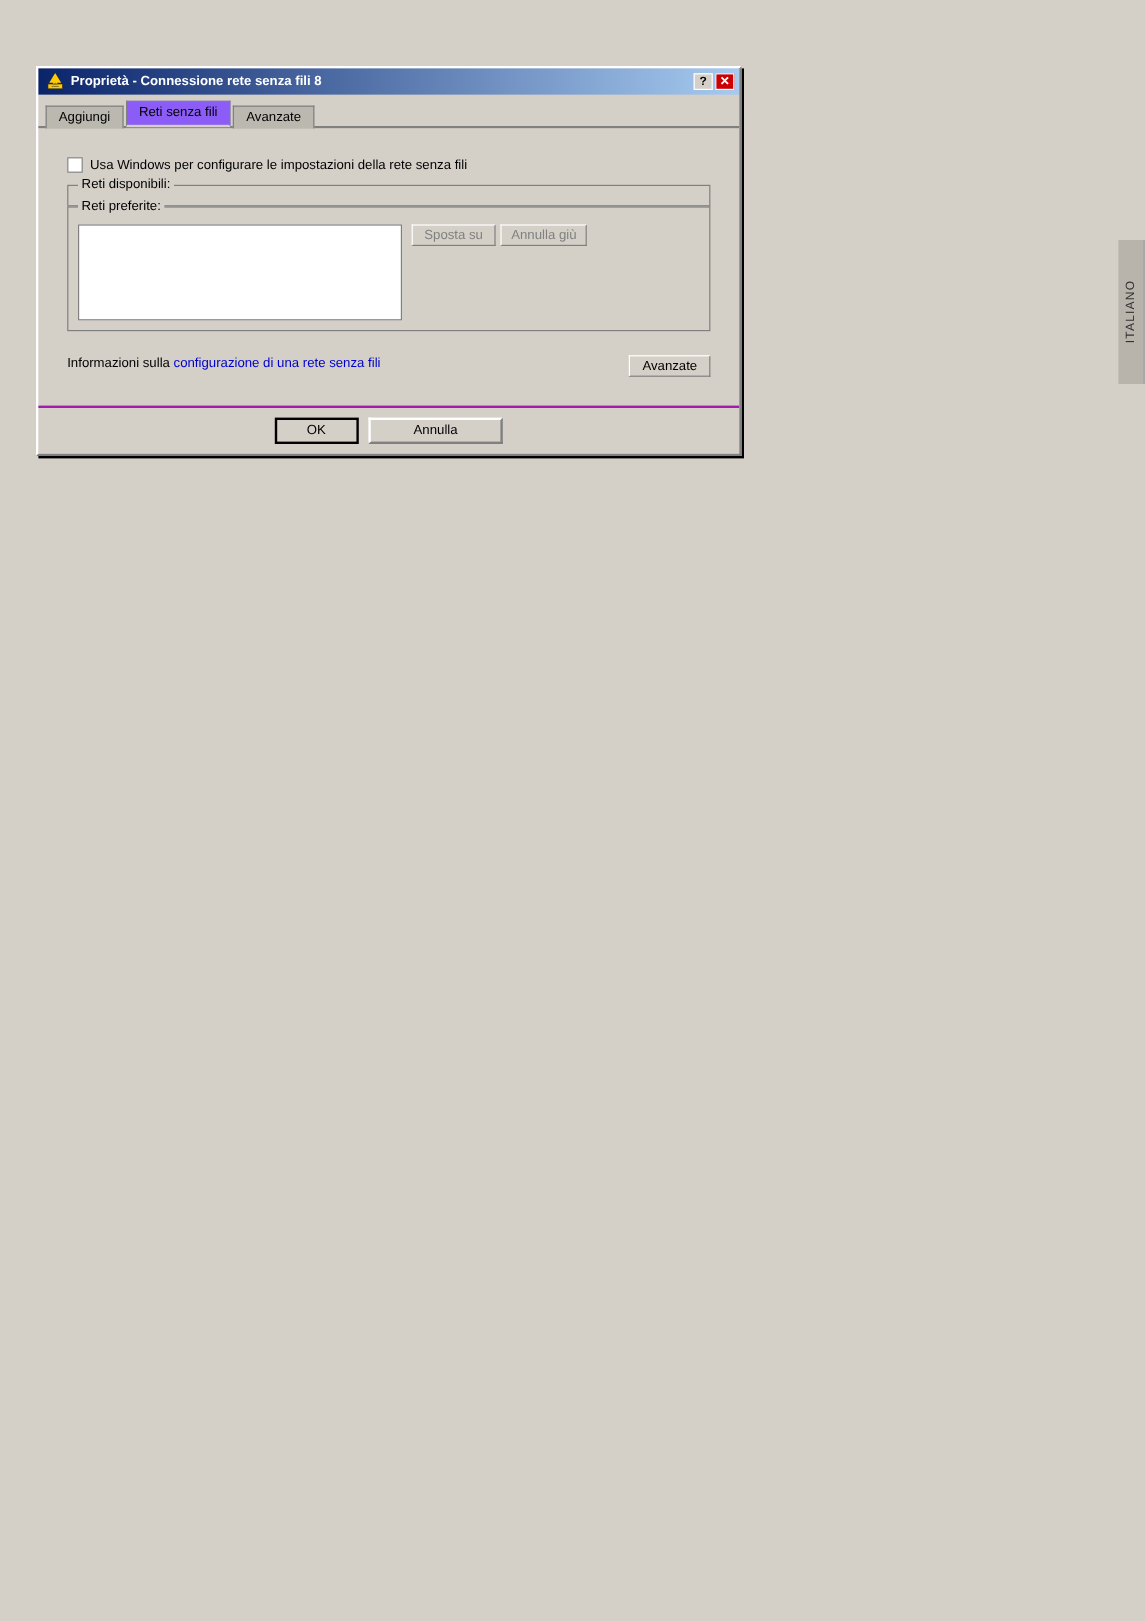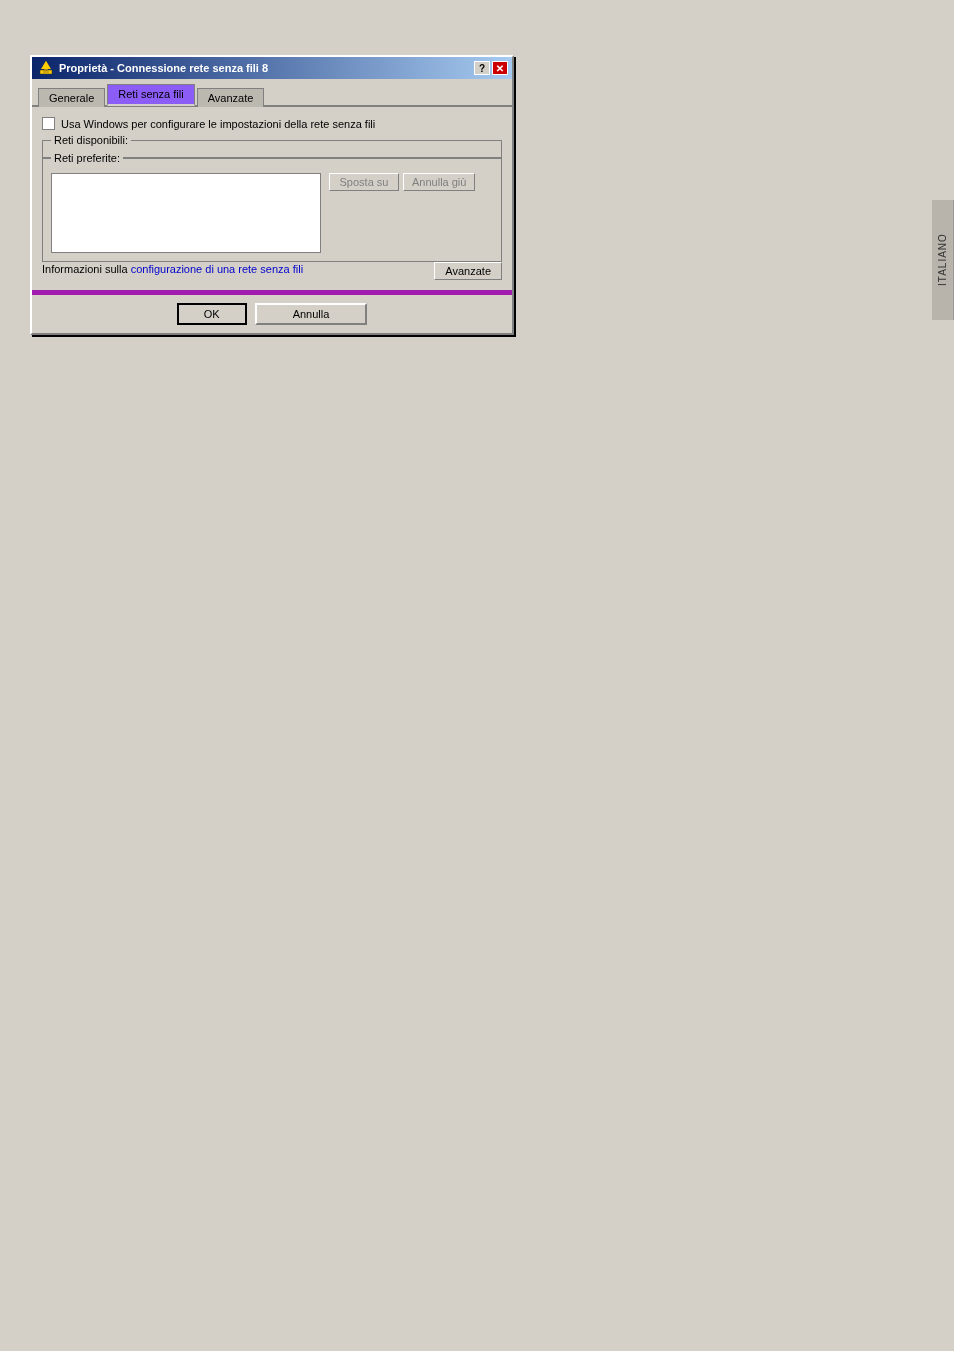--- a/index.html
+++ b/index.html
@@ -38,21 +38,21 @@
       color: #333;
       letter-spacing: 1px;
       border-left: 1px solid #999;
     }
 
     
     .dialog {
       position: absolute;
       top: 55px;
       left: 30px;
-      width: 484px;
+      width: 588px;
       background: #d4d0c8;
       border: 2px solid #fff;
       border-right-color: #808080;
       border-bottom-color: #808080;
       box-shadow: 2px 2px 0 #000, 1px 1px 0 #fff inset;
     }
 
     
     .title-bar {
       background: linear-gradient(to right, #0a246a, #a6caf0);
@@ -156,21 +156,21 @@
       padding-bottom: 4px;
     }
 
     .tab:not(.active) {
       background: #bbb8b0;
       top: 2px;
     }
 
     
     .dialog-content {
-      padding: 10px;
+      padding: 24px;
       background: #d4d0c8;
     }
 
     
     .checkbox-row {
       display: flex;
       align-items: center;
       gap: 6px;
       margin-bottom: 10px;
       font-size: 11px;
@@ -267,39 +267,39 @@
       display: flex;
       gap: 6px;
       margin-top: 8px;
     }
 
     
     .info-section {
       display: flex;
       align-items: flex-start;
       justify-content: space-between;
-      margin-top: 0;
+      margin-top: 20px;
     }
 
     .info-text {
       font-size: 11px;
       color: #000;
       flex: 1;
       margin-right: 10px;
       line-height: 1.4;
     }
 
     .info-text a {
       color: #0000cc;
     }
 
     
     .dialog-footer {
       background: #d4d0c8;
-      border-top: 5px solid #a21caf;
+      border-top: 2px solid #a21caf;
       padding: 8px;
       display: flex;
       justify-content: center;
       gap: 8px;
     }
 
     .footer-btn {
       min-width: 70px;
       padding: 3px 36px;
       background: #d4d0c8;
@@ -340,21 +340,21 @@
         <span>Proprietà - Connessione rete senza fili 8</span>
       </div>
       <div class="title-bar-buttons">
         <div class="title-btn help">?</div>
         <div class="title-btn close">✕</div>
       </div>
     </div>
 
     <div class="tab-bar">
       <div class="tab">
-        <span>Generale</span>
+        <span>Aggiungi</span>
       </div>
       <div class="tab active">
         <span>Reti senza fili</span>
       </div>
       <div class="tab">
         <span>Avanzate</span>
       </div>
     </div>
 
     <div class="dialog-content">

